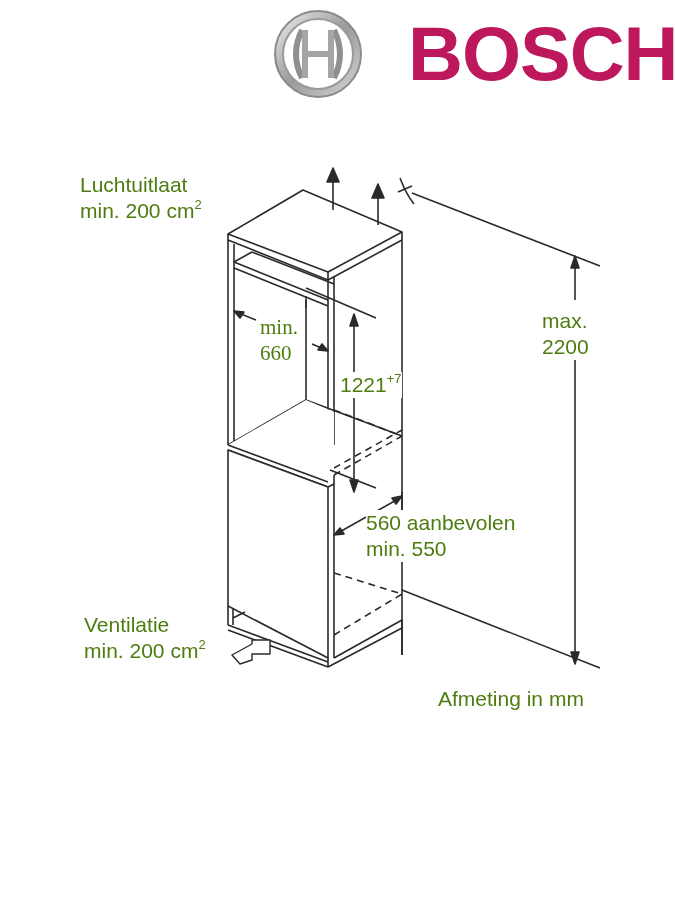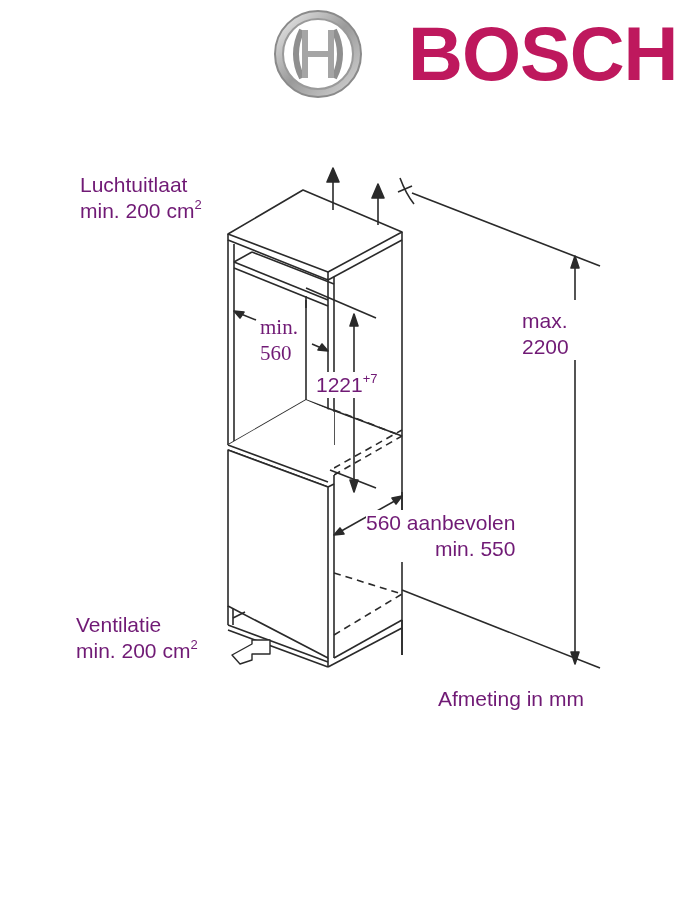--- a/index.html
+++ b/index.html
@@ -2,21 +2,21 @@
 <html><head>
 <meta charset="utf-8">
 <style>
   html, body { margin: 0; padding: 0; background: #ffffff; }
   body { width: 675px; height: 900px; position: relative; overflow: hidden;
          font-family: "Liberation Sans", "DejaVu Sans", sans-serif; color: #222; }
   .logo { position: absolute; left: 272px; top: 8px; width: 385px; height: 92px; }
   .logo-word { position: absolute; left: 108px; top: 6px; font-family: "Liberation Sans", sans-serif;
                font-weight: bold; font-size: 76px; line-height: 80px; color: #be185d; letter-spacing: -1px; margin-left: 28px; }
   .diagram { position: absolute; left: 0; top: 0; width: 675px; height: 900px; }
-  .lbl { position: absolute; font-size: 21px; line-height: 26px; color: #701a75; white-space: nowrap; }
+  .lbl { position: absolute; font-size: 21px; line-height: 26px; color: #4d7c0f; white-space: nowrap; }
   .lbl sup { font-size: 13px; vertical-align: 9px; line-height: 0; }
   .lbl .line { display: block; }
 </style>
 </head>
 <body>
 
 <div class="logo">
   <svg width="100" height="92" viewBox="0 0 100 92">
     <defs>
       <linearGradient id="chrome" x1="0" y1="0" x2="1" y2="1">
@@ -141,35 +141,35 @@
   </g>
 </svg>
 
 <div class="lbl" style="left:80px; top:172px;">
   <span class="line">Luchtuitlaat</span>
   <span class="line"><span>min. 200 cm</span><sup>2</sup></span>
 </div>
 
 <div class="lbl" style="left:260px; top:314px; background:#fff;font-family:Liberation Serif, serif;">
   <span class="line">min.</span>
-  <span class="line">560</span>
+  <span class="line">660</span>
 </div>
 
-<div class="lbl" style="left:316px; top:372px; background:#fff;">
+<div class="lbl" style="left:340px; top:372px; background:#fff;">
   <span>1221</span><sup>+7</sup>
 </div>
 
-<div class="lbl" style="left:522px; top:308px; background:#fff;">
+<div class="lbl" style="left:542px; top:308px; background:#fff;">
   <span class="line">max.</span>
   <span class="line">2200</span>
 </div>
 
-<div class="lbl" style="left:366px; top:510px; background:#fff;text-align:right;">
+<div class="lbl" style="left:366px; top:510px; background:#fff;">
   <span class="line">560 aanbevolen</span>
   <span class="line">min. 550</span>
 </div>
 
-<div class="lbl" style="left:76px; top:612px;">
+<div class="lbl" style="left:84px; top:612px;">
   <span class="line">Ventilatie</span>
   <span class="line"><span>min. 200 cm</span><sup>2</sup></span>
 </div>
 
 <div class="lbl" style="left:438px; top:686px;">Afmeting in mm</div>
 
 </body></html>

